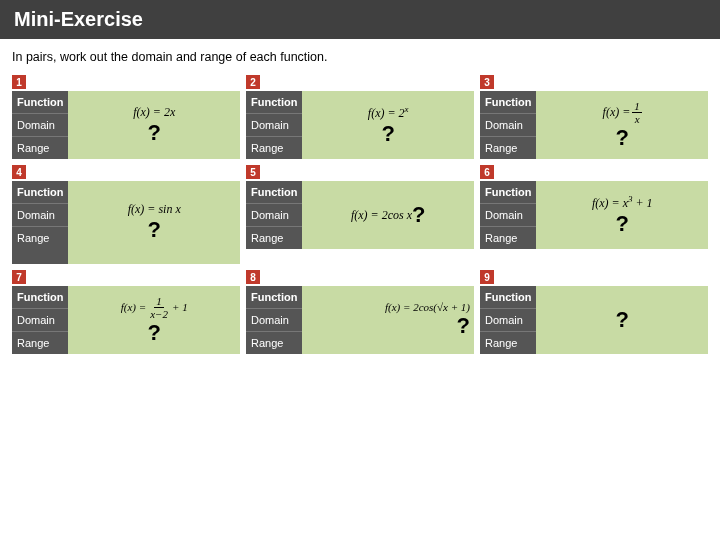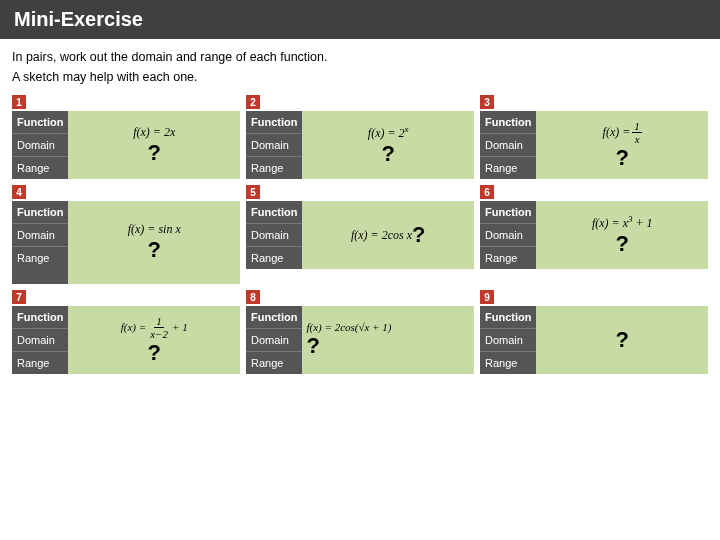--- a/index.html
+++ b/index.html
@@ -14,21 +14,20 @@
 </head>
 <body>
 
 <div style="background:#404040; color:#fff; padding:8px 14px; font-size:20px; font-weight:bold;">
   <span>Mini-Exercise</span>
 </div>
 
 <div style="padding:8px 12px;">
   <div style="font-size:12.5px; margin-bottom:8px; line-height:1.6;">
     <span>In pairs, work out the domain and range of each function.</span><br>
-    <span>A sketch may help with each one.</span>
   </div>
 
   <div style="display:flex; gap:6px; margin-bottom:6px;">
 
     <div style="flex:1; display:flex; flex-direction:column;">
       <div style="display:flex; align-items:center; margin-bottom:2px;">
         <span style="background:#c0392b; color:#fff; font-size:10px; font-weight:bold; width:14px; height:14px; display:inline-flex; align-items:center; justify-content:center; margin-right:3px;">1</span>
       </div>
       <div style="display:flex;">
         <div style="background:#555; color:#fff; font-size:11px; display:flex; flex-direction:column; min-width:56px;">
@@ -179,21 +178,21 @@
     <div style="flex:1; display:flex; flex-direction:column;">
       <div style="display:flex; align-items:center; margin-bottom:2px;">
         <span style="background:#c0392b; color:#fff; font-size:10px; font-weight:bold; width:14px; height:14px; display:inline-flex; align-items:center; justify-content:center; margin-right:3px;">8</span>
       </div>
       <div style="display:flex;">
         <div style="background:#555; color:#fff; font-size:11px; display:flex; flex-direction:column; min-width:56px;">
           <div style="padding:5px 5px; border-bottom:1px solid #777; font-weight:bold;">Function</div>
           <div style="padding:5px 5px; border-bottom:1px solid #777;">Domain</div>
           <div style="padding:5px 5px;">Range</div>
         </div>
-        <div style="background:#c8dba4; flex:1; display:flex; flex-direction:column; align-items:flex-start; justify-content:center; padding:4px;">
+        <div style="background:#c8dba4; flex:1; display:flex; flex-direction:column; align-items:flex-end; justify-content:center; padding:4px;">
           <div style="font-family:'Times New Roman',serif; font-style:italic; font-size:11px; color:#000; text-align:center;">
             <span>f(x) = 2cos(√x + 1)</span>
           </div>
           <div style="font-size:22px; font-weight:bold; color:#000;">?</div>
         </div>
       </div>
     </div>
 
     <div style="flex:1; display:flex; flex-direction:column;">
       <div style="display:flex; align-items:center; margin-bottom:2px;">

